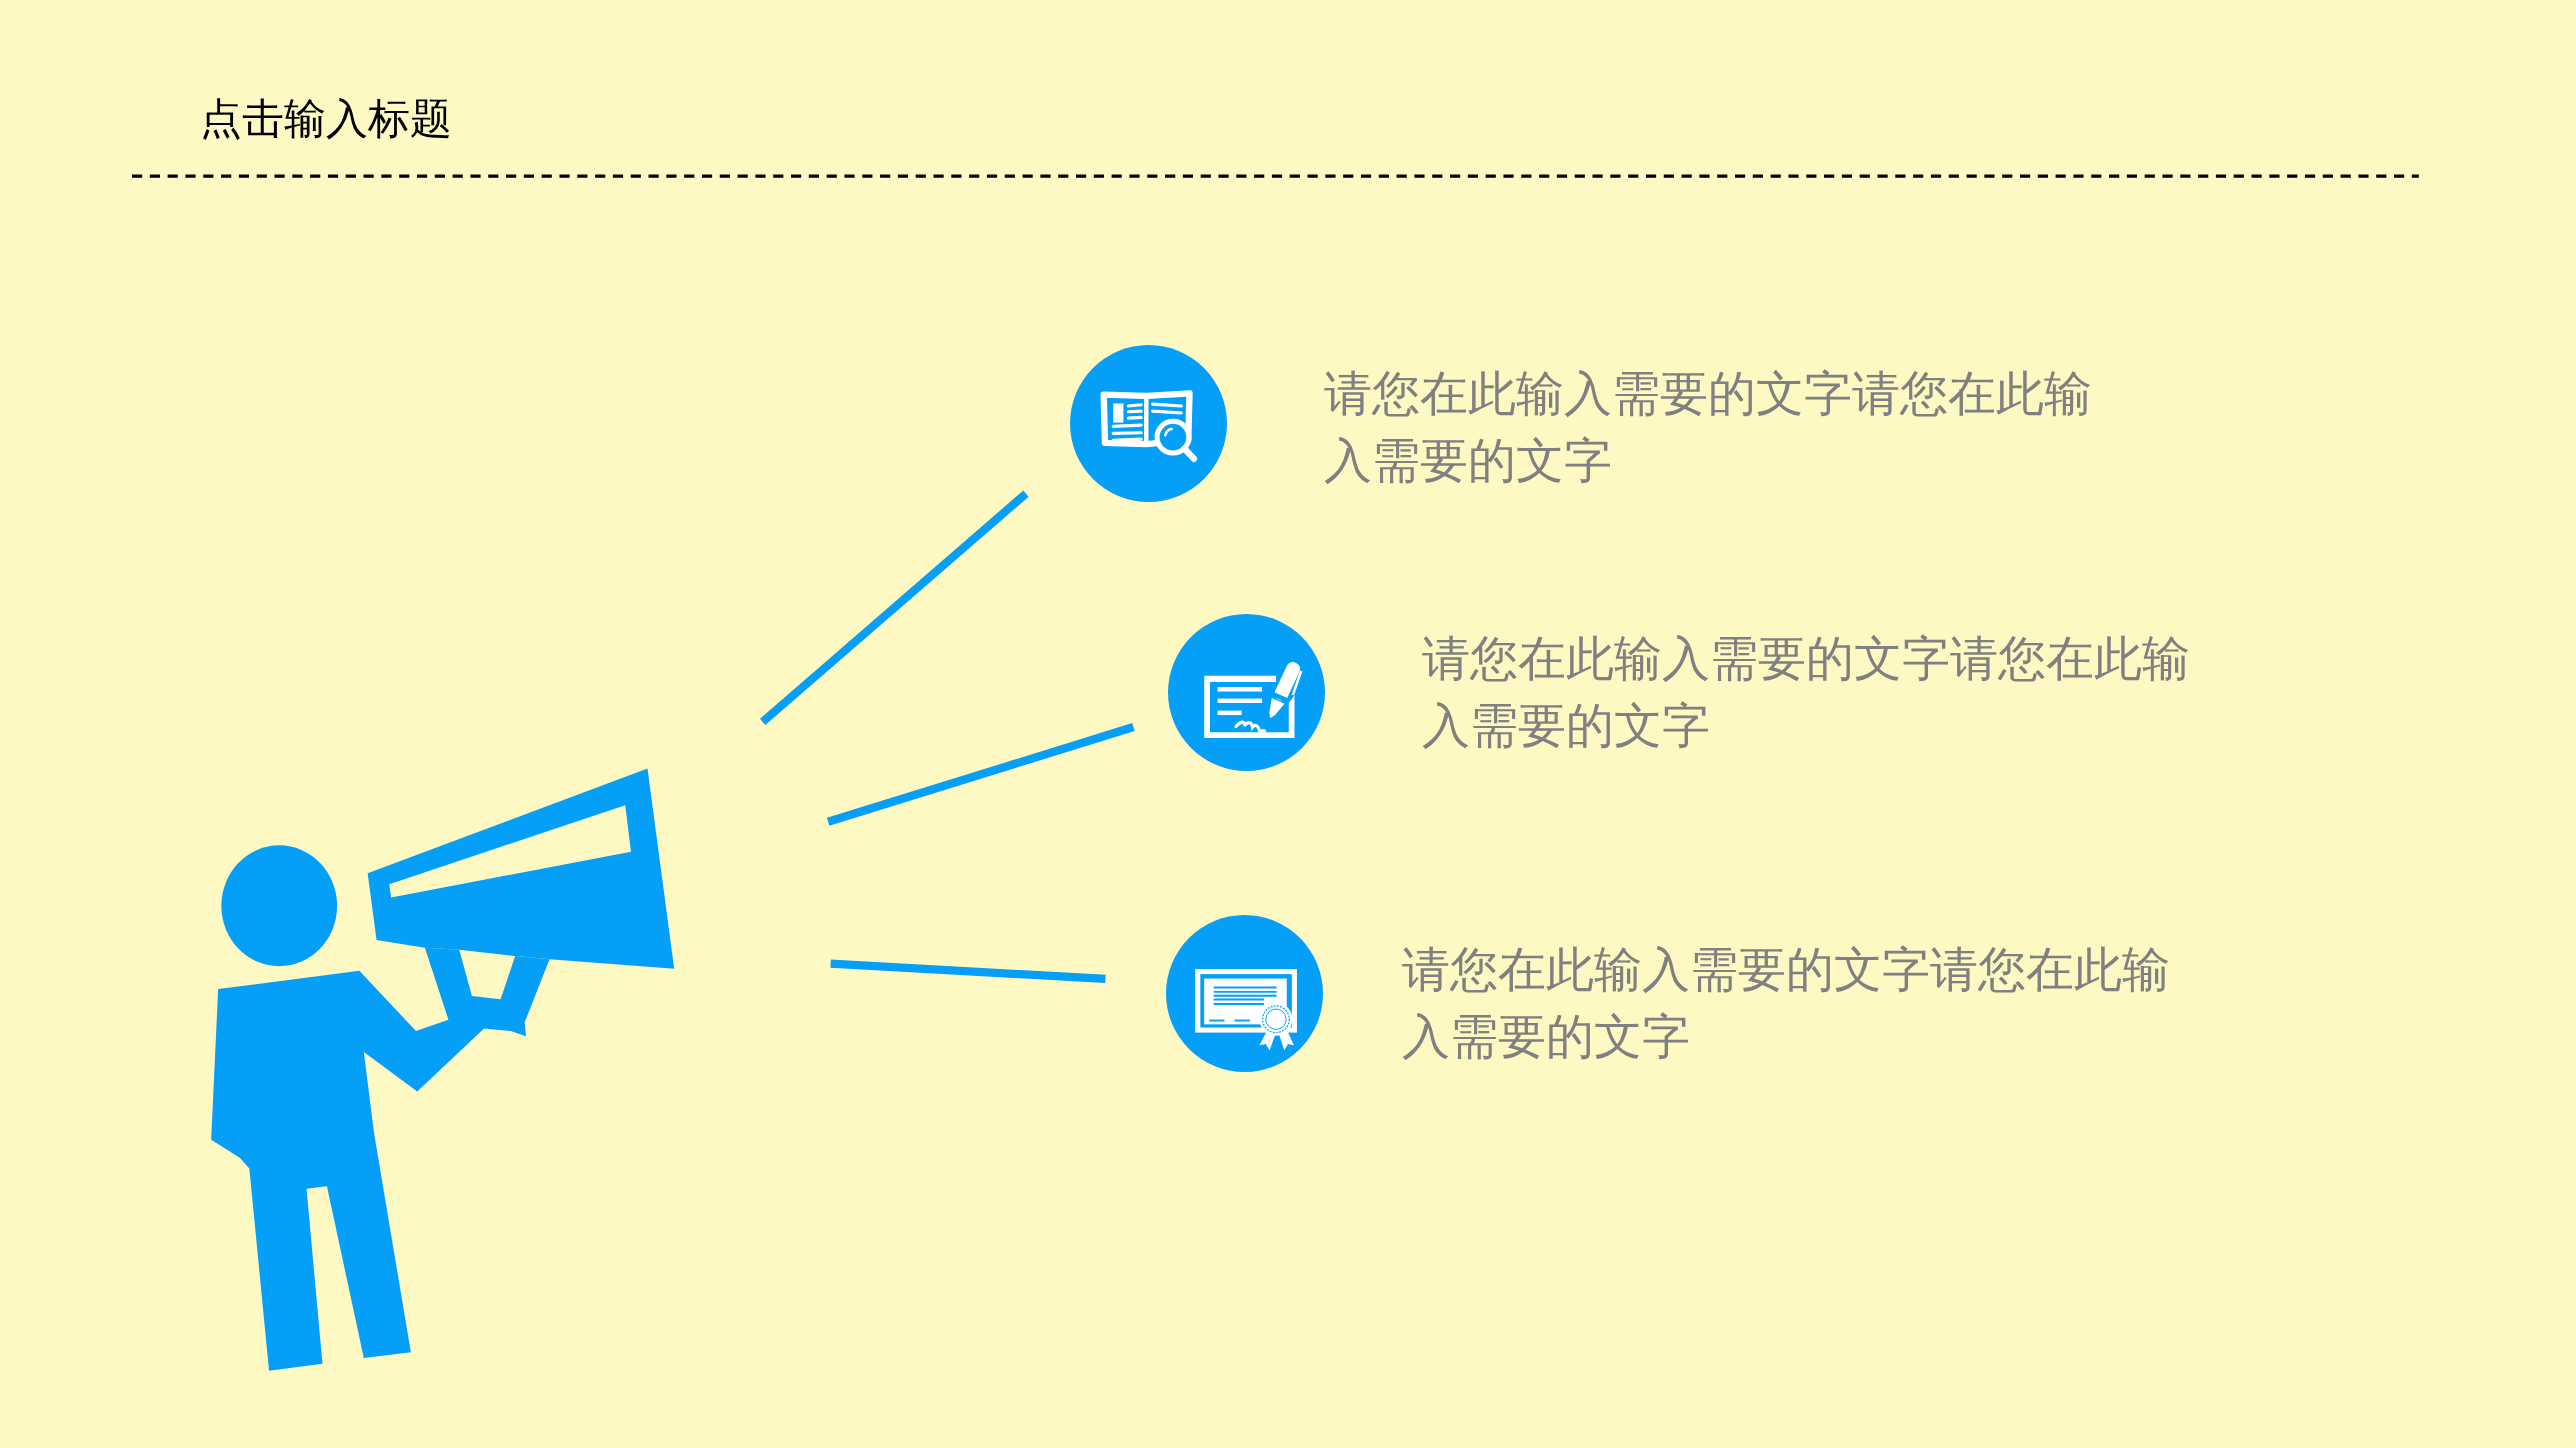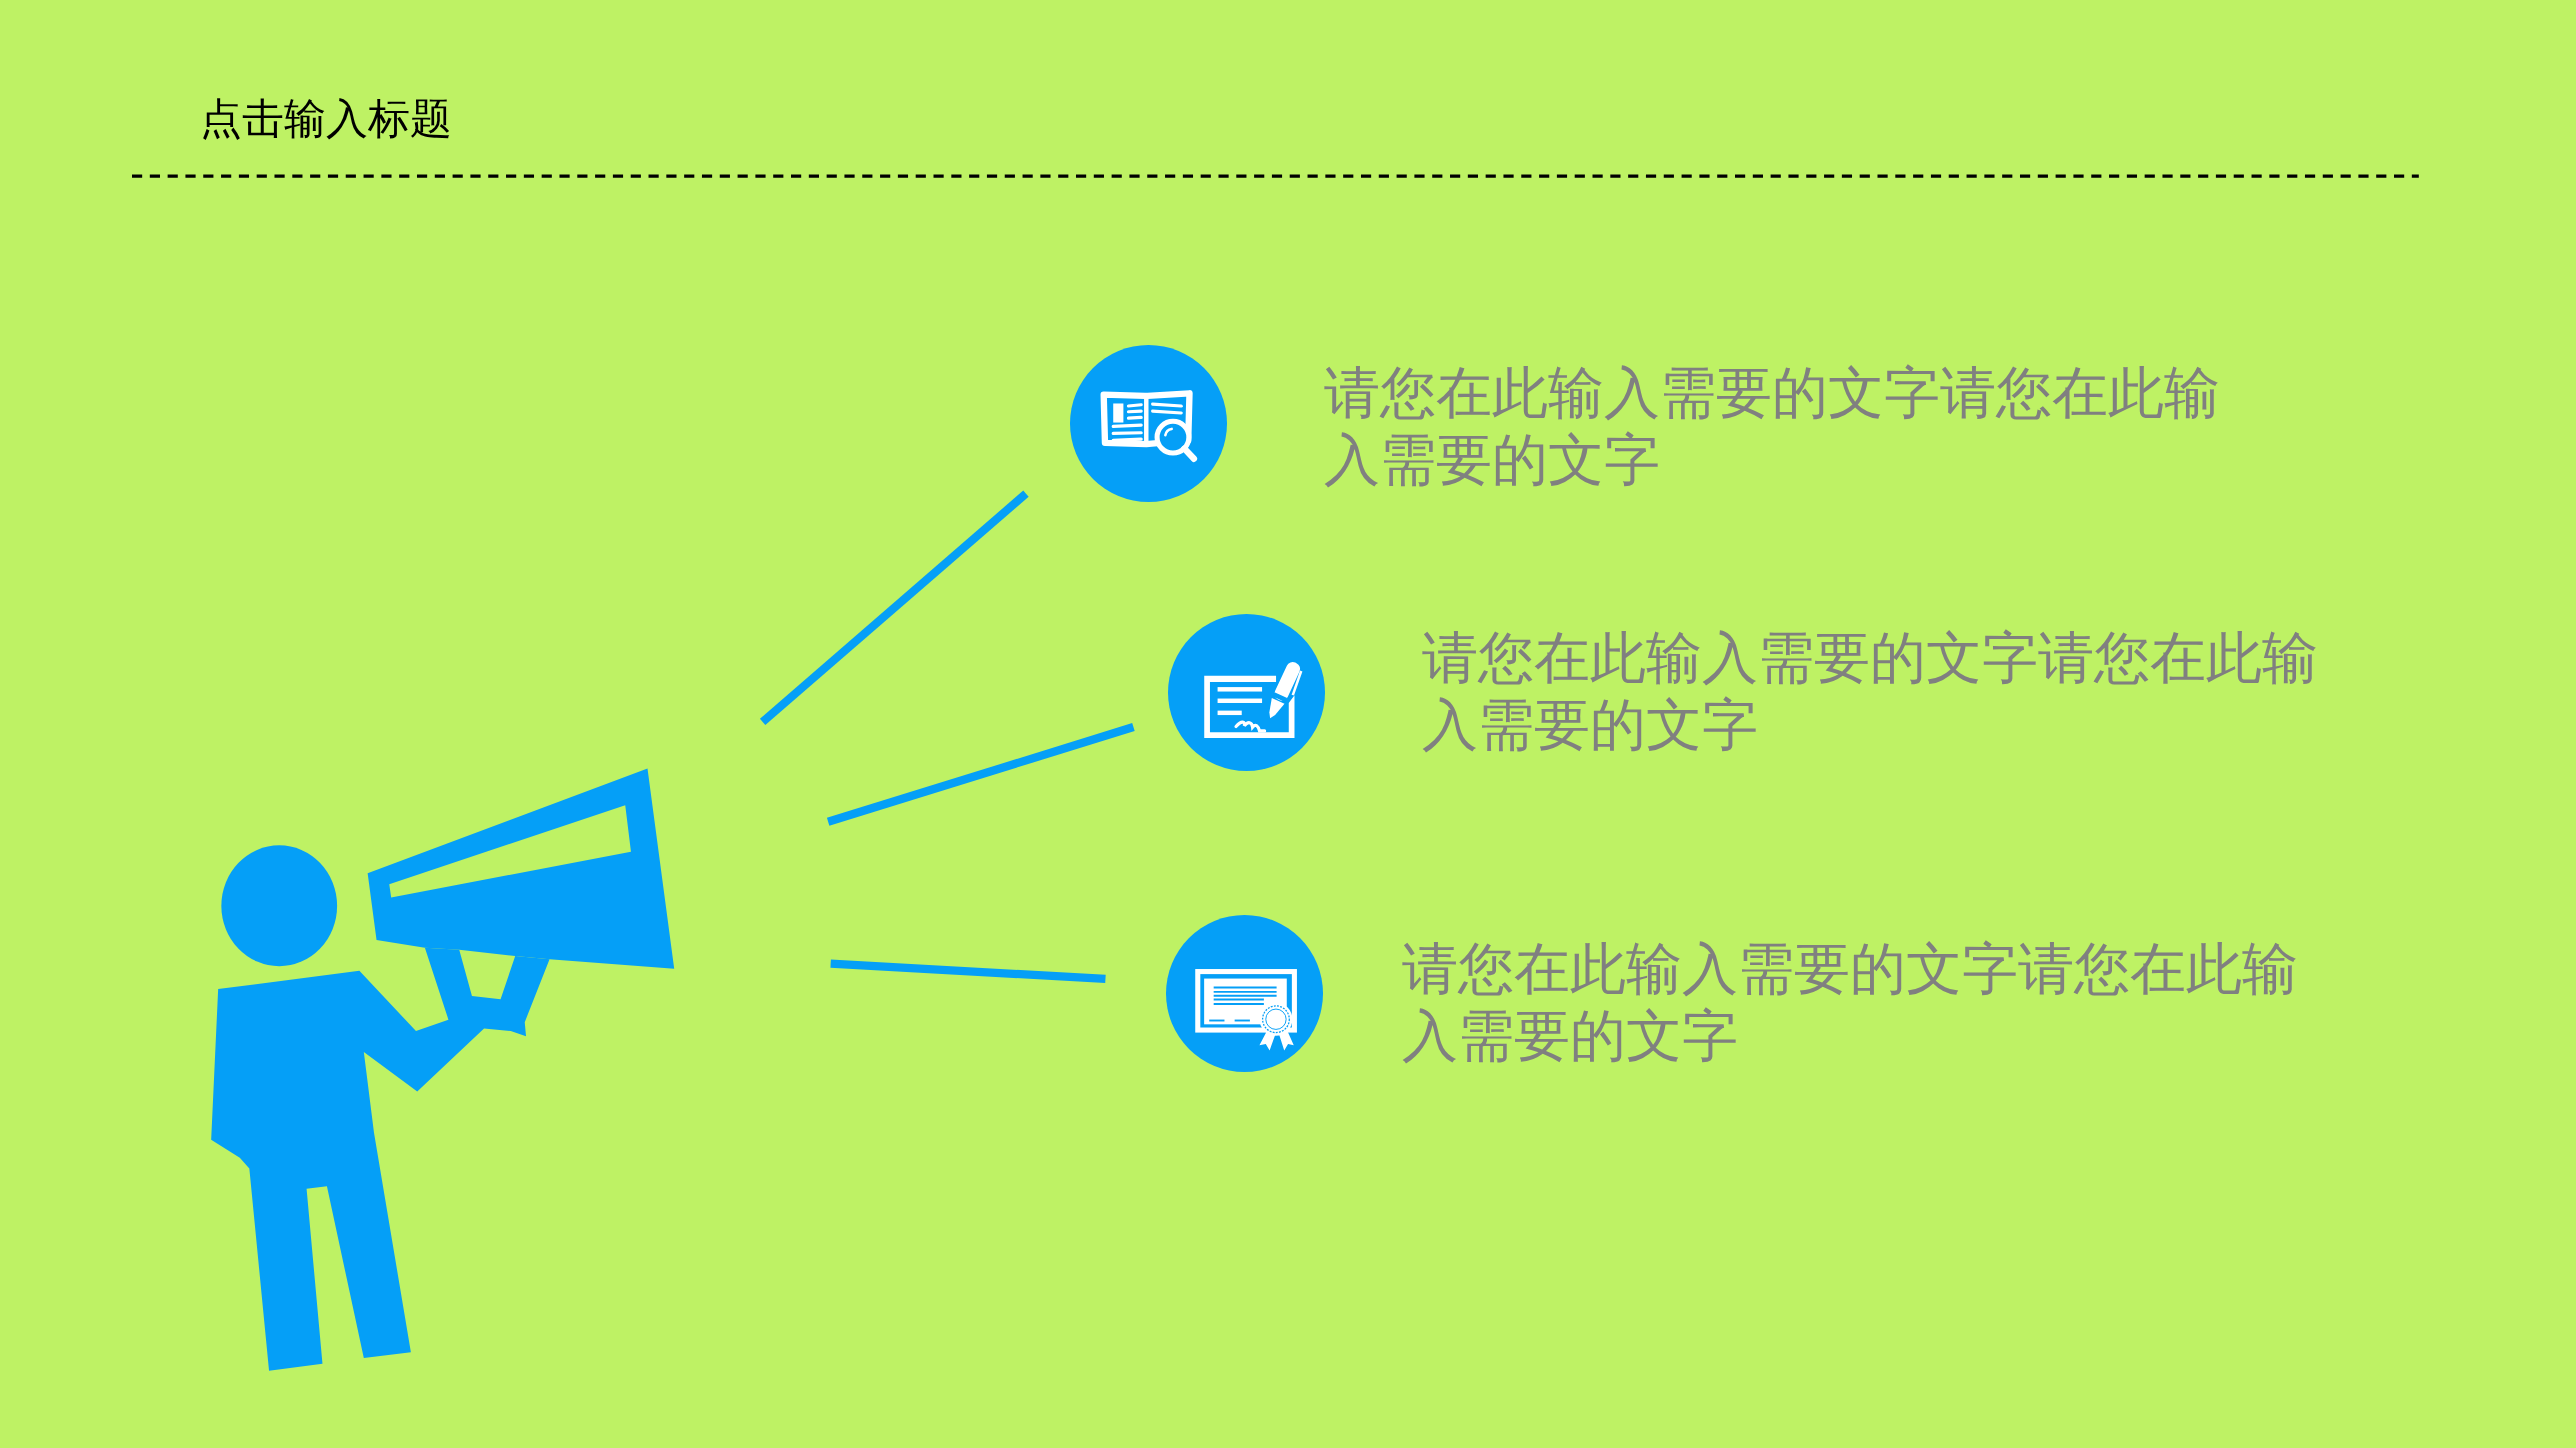--- a/index.html
+++ b/index.html
@@ -1,26 +1,26 @@
 <!DOCTYPE html>
 <html style="font-size:10.2px"><head>
 <meta charset="utf-8">
 <style>
   html, body { margin: 0; padding: 0; background: #ffffff; }
   body { width: 2576px; height: 1449px; position: relative; overflow: hidden;
          font-family: "DejaVu Sans", "Liberation Sans", sans-serif; }
-  .slide { position: absolute; left: 0; top: 0; width: 2576px; height: 1449px; background: #bef264; }
+  .slide { position: absolute; left: 0; top: 0; width: 2576px; height: 1449px; background: #fef9c3; }
   .title { position: absolute; left: 200px; top: 95px; font-size: 42px; line-height: 48px;
            color: #000000; white-space: nowrap; }
   .divider-svg { position: absolute; left: 132px; top: 173px; }
   .art { position: absolute; left: 0; top: 0; }
   .icon-circle { position: absolute; width: 157px; height: 157px; border-radius: 50%;
                  background: #059ff7; }
   .icon-circle svg { position: absolute; left: 0; top: 0; width: 157px; height: 157px; }
-  .text-block { position: absolute; color: #808080; font-size: 56px; line-height: 67px;
+  .text-block { position: absolute; color: #808080; font-size: 48px; line-height: 67px;
                 width: 903px; font-family: Liberation Serif, serif; }
   .text-line { display: block; white-space: nowrap; }
 </style>
 </head>
 <body>
 
 <div class="slide">
 
   <div class="title">点击输入标题</div>
 

